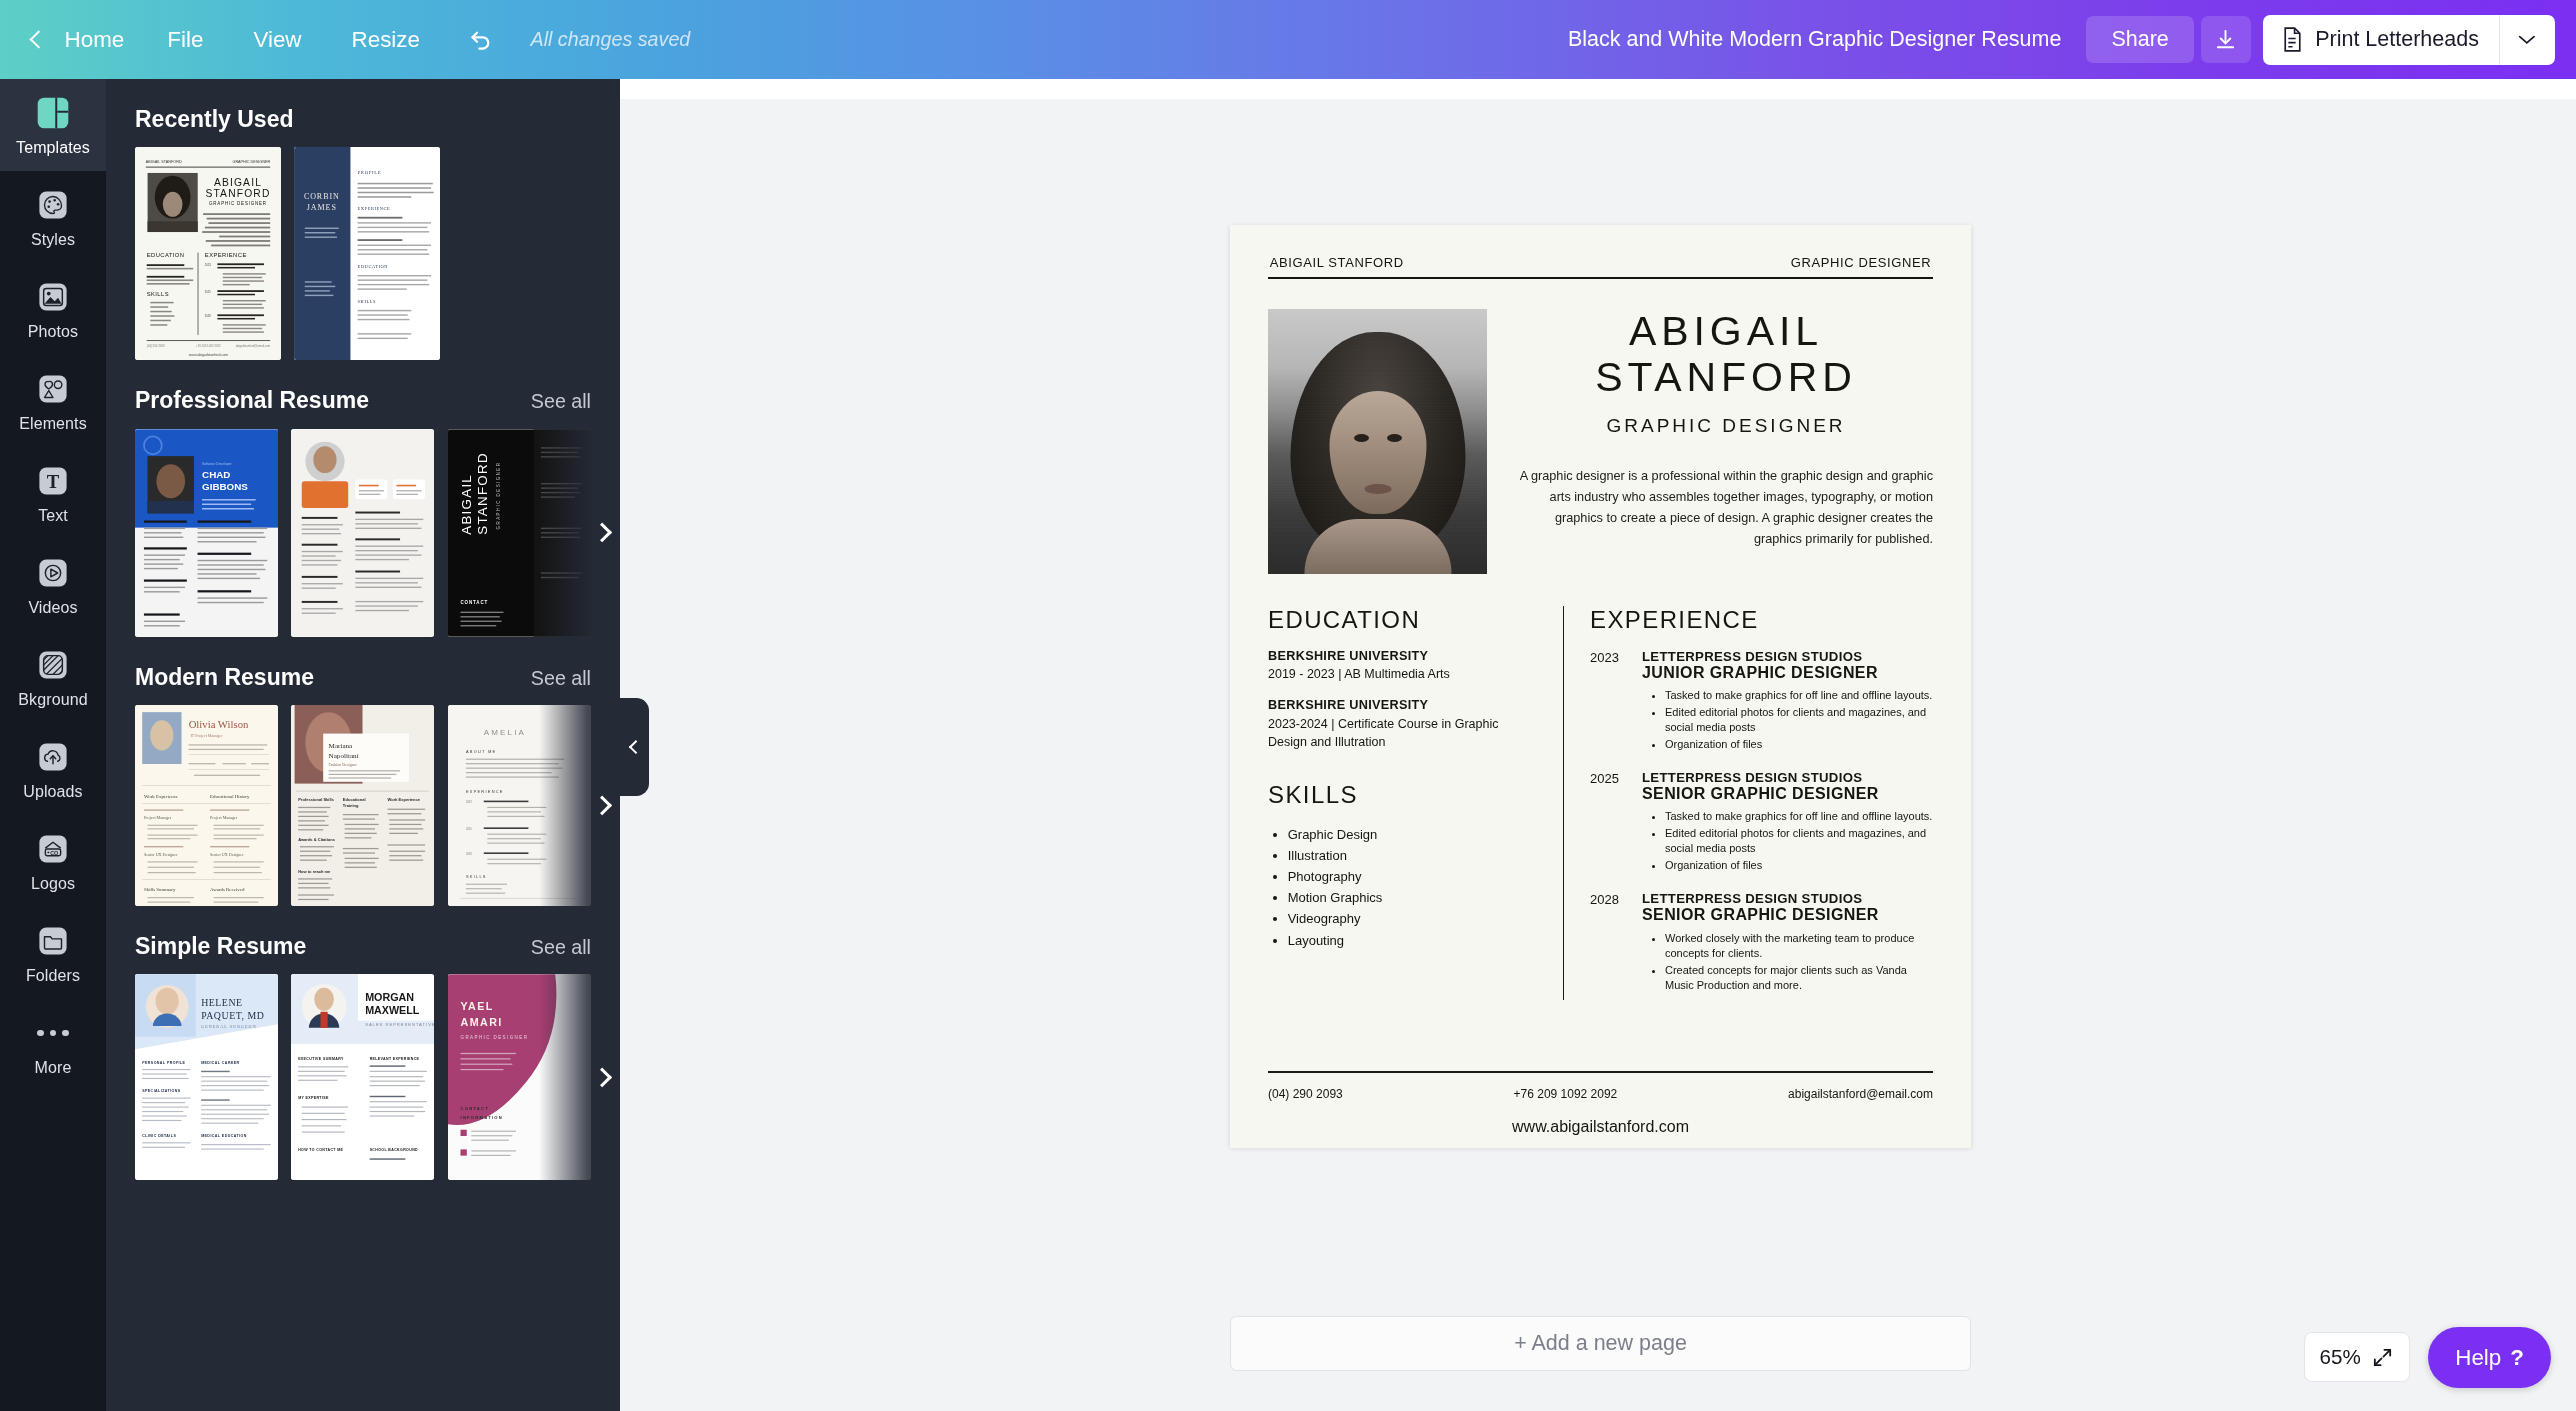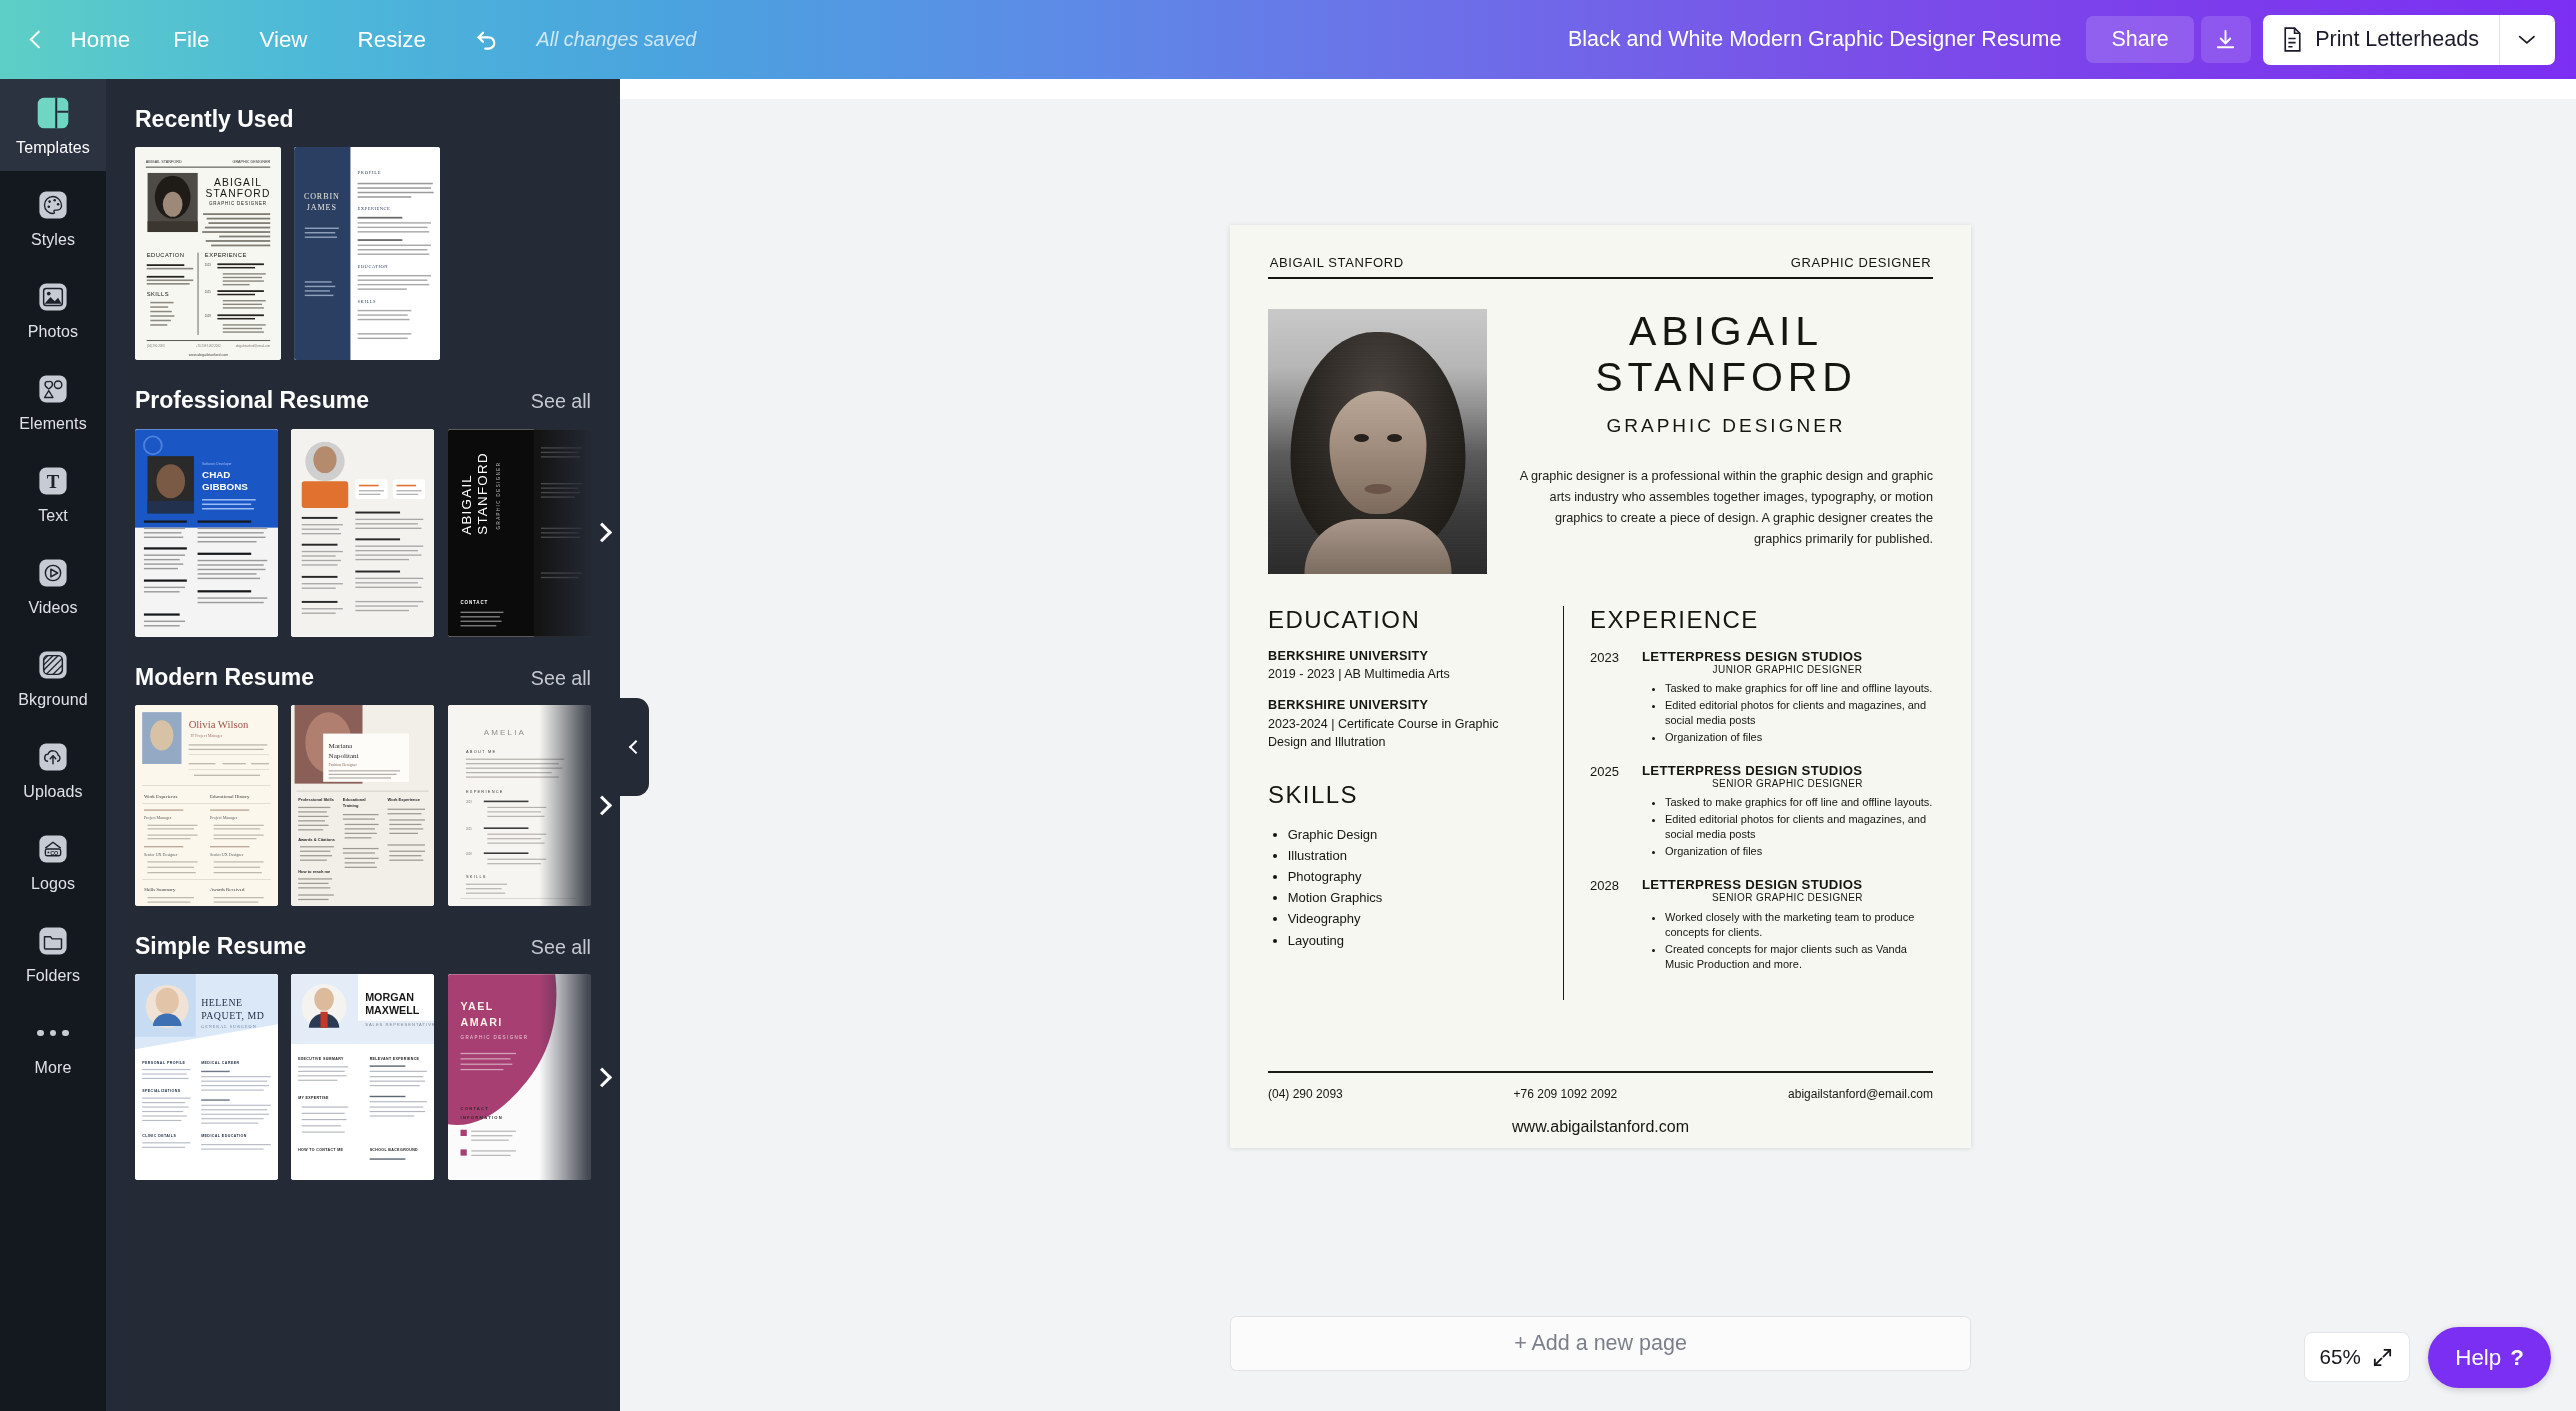--- a/index.html
+++ b/index.html
@@ -13,21 +13,21 @@
   
   .topbar {
     position: absolute; top: 0; left: 0;
     width: 2576px; height: 79px;
     background: linear-gradient(90deg,#5ecfc6 0%, #4db8d8 12%, #4aa3de 26%, #5b8de6 40%, #6c6fe8 56%, #7a4fe8 72%, #7c3cec 86%, #7b2ff2 100%);
     display: flex; align-items: center;
     z-index: 50;
   }
   .tb-left { display: flex; align-items: center; height: 79px; padding-left: 27px; gap: 0px; }
   .tb-home {
-    display: flex; align-items: center; gap: 23px;
+    display: flex; align-items: center; gap: 17px;
     color: #fff; font-size: 22.4px; font-weight: 400;
     padding: 0 18px 0 5.4px; height: 79px; cursor: pointer;
   }
   .chev-left { display:inline-block; width: 13.4px; height: 13.4px;
     border-left: 2.7px solid #fff; border-bottom: 2.7px solid #fff;
     transform: rotate(45deg); margin-right:1.8px; }
   .tb-item {
     color: #fff; font-size: 22.4px; padding: 0 25px; height: 79px;
     display: flex; align-items: center; cursor: pointer;
   }
@@ -174,21 +174,21 @@
   .h2 { font-size: 24px; letter-spacing: 1.4px; margin-bottom: 14.3px; font-weight: 400; }
   .h2.skills { margin-top: 30px; }
   .ed-org { font-size: 12.7px; font-weight: 700; letter-spacing: 0.3px; }
   .ed-det { font-size: 12.5px; line-height: 1.45; margin-top: 2.7px; }
   .ed-block { margin-bottom: 15px; }
   .skills-list { list-style: disc; padding-left: 19.7px; font-size: 13px; line-height: 1.63; }
   .exp-row { display: flex; margin-bottom: 16px; }
   .exp-year { flex: 0 0 52px; font-size: 13px; padding-top: 0.9px; }
   .exp-body { flex: 1; }
   .exp-co { font-size: 13.2px; font-weight: 700; letter-spacing: 0.3px; }
-  .exp-pos { font-size: 10px; font-weight: 400; letter-spacing: 0.4px; text-align: center; }
+  .exp-pos { font-size: 16px; font-weight: 700; letter-spacing: 0.4px; }
   .exp-bul { list-style: disc; padding-left: 23px; margin-top: 6.3px; font-size: 11px; line-height: 1.38; }
   .exp-bul li { margin-bottom: 1.8px; }
   .foot-rule { position:absolute; left: 38px; right: 38px; bottom: 75px; height: 1.6px; background: #1b1b16;}
   .foot { position: absolute; left: 38px; right: 38px; bottom: 47px; display:flex; justify-content: space-between; font-size: 12px; }
   .web { position: absolute; left: 0; right: 0; bottom: 12.5px; text-align: center; font-size: 16px; }
 
   
   .addpage {
     position: absolute; left: 1230px; top: 1316px; width: 741px; height: 55px;
     border: 1.3px solid #e1e2e6; border-radius: 6.3px; background: #fbfbfc;

